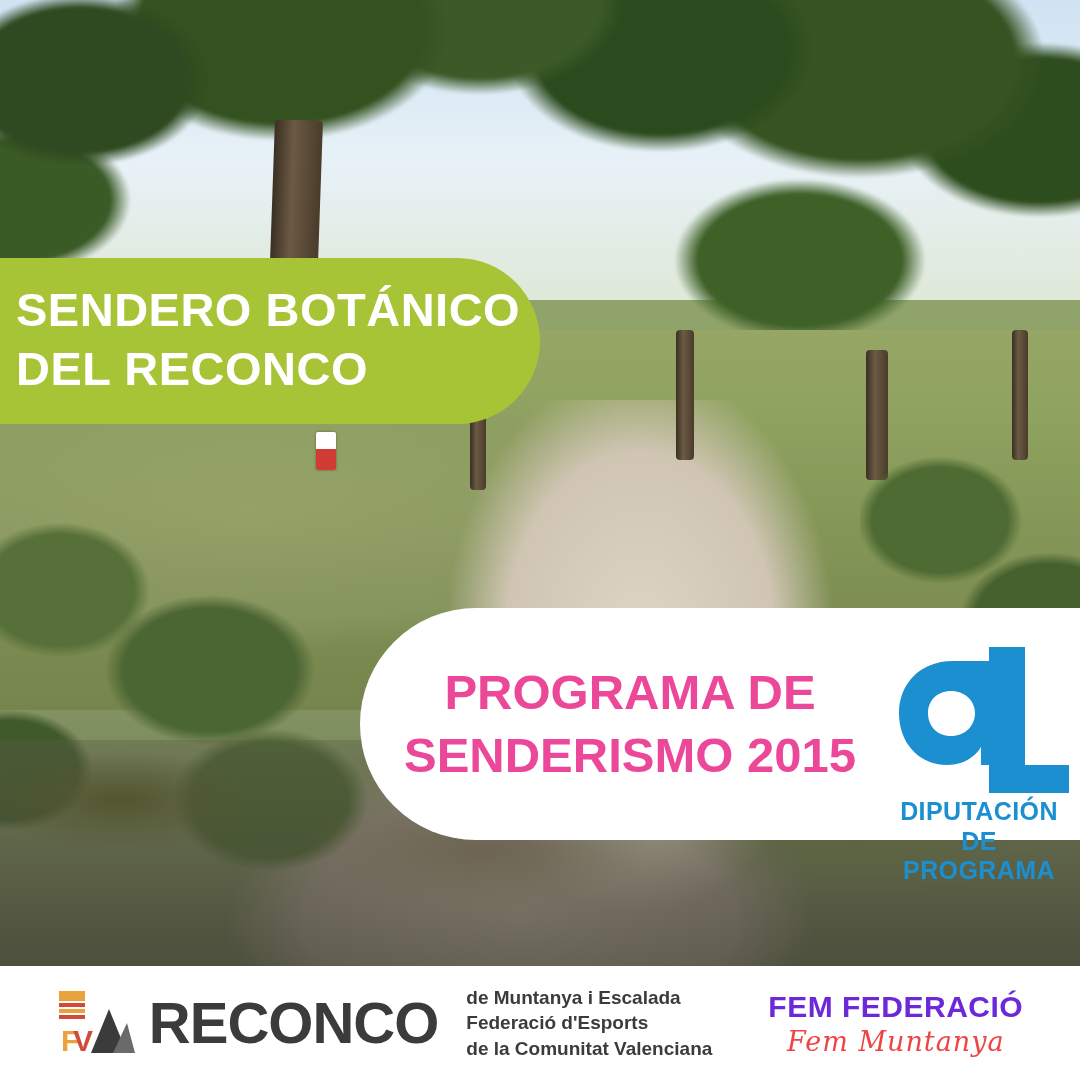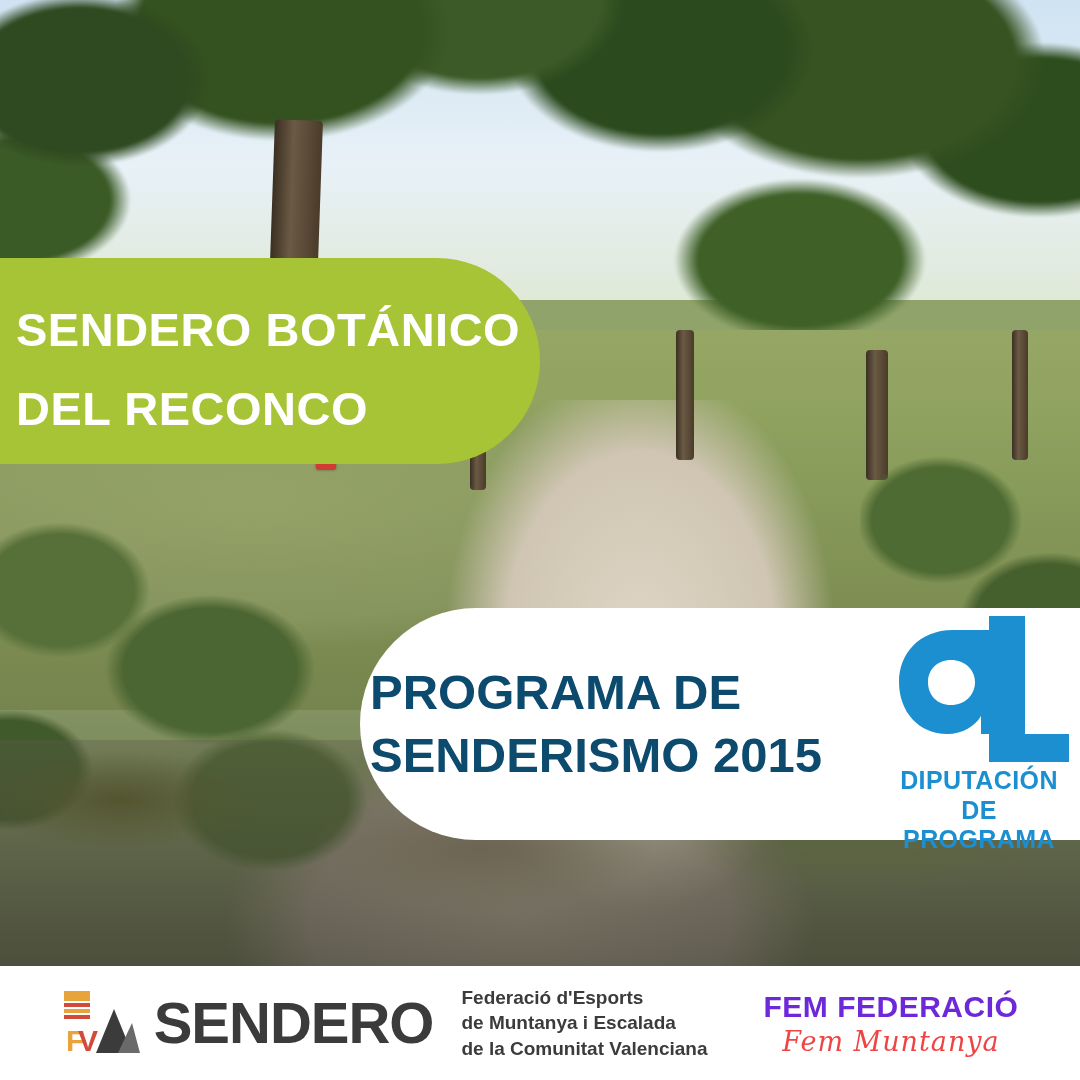--- a/index.html
+++ b/index.html
@@ -120,50 +120,50 @@
     border-bottom-right-radius: 110px;
     box-sizing: border-box;
   }
   .title-pill .line {
     color: #ffffff;
     font-size: 47px;
     font-weight: bold;
     line-height: 1.26;
     letter-spacing: 0.5px;
     white-space: nowrap;
-    margin-top: 20px;
   }
 
   
   .program-panel {
     position: absolute;
     left: 360px; top: 608px;
     width: 760px;
     height: 232px;
     background: #ffffff;
     border-top-left-radius: 116px;
     border-bottom-left-radius: 116px;
     display: flex;
     align-items: center;
     box-sizing: border-box;
     padding-left: 10px;
   }
   .program-text {
     width: 520px;
-    color: #0c4a6e;
+    text-align: center;
+    color: #ec4899;
     font-size: 49px;
     font-weight: bold;
     line-height: 1.28;
   }
   .program-text .l2 { white-space: nowrap; }
 
   
   .dip-logo {
     position: absolute;
-    left: 884px; top: 616px;
+    left: 884px; top: 647px;
     width: 190px;
     text-align: center;
   }
   .dip-mark {
     width: 180px;
     height: 146px;
     margin: 0 auto;
   }
   .dip-caption {
     color: #1b8fd0;
@@ -273,24 +273,24 @@
       <svg class="femecv-mark" viewBox="0 0 78 72">
         <rect x="2" y="4" width="26" height="10" fill="#e8a33d"></rect>
         <rect x="2" y="16" width="26" height="4" fill="#d24b3a"></rect>
         <rect x="2" y="22" width="26" height="4" fill="#e8a33d"></rect>
         <rect x="2" y="28" width="26" height="4" fill="#d24b3a"></rect>
         <text x="4" y="64" font-family="Liberation Sans, sans-serif" font-size="30" font-weight="bold" fill="#e8a33d">F</text>
         <text x="16" y="64" font-family="Liberation Sans, sans-serif" font-size="30" font-weight="bold" fill="#d24b3a">V</text>
         <path d="M34 66 L52 22 L70 66 Z" fill="#3b3b3b"></path>
         <path d="M56 66 L70 36 L78 66 Z" fill="#6a6a6a"></path>
       </svg>
-      <div class="femecv-word">SENDERO</div>
+      <div class="femecv-word">RECONCO</div>
       <div class="femecv-sub">
+        <div>de Muntanya i Escalada</div>
         <div>Federació d'Esports</div>
-        <div>de Muntanya i Escalada</div>
         <div>de la Comunitat Valenciana</div>
       </div>
     </div>
     <div class="fem-fed">
       <div class="fem-fed-top">FEM FEDERACIÓ</div>
       <div class="fem-fed-bottom">Fem Muntanya</div>
     </div>
   </div>
 
 </div>

